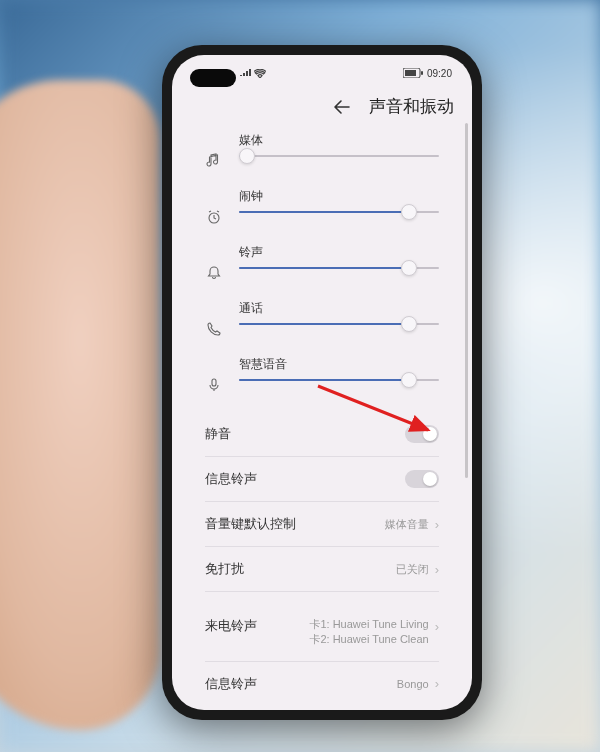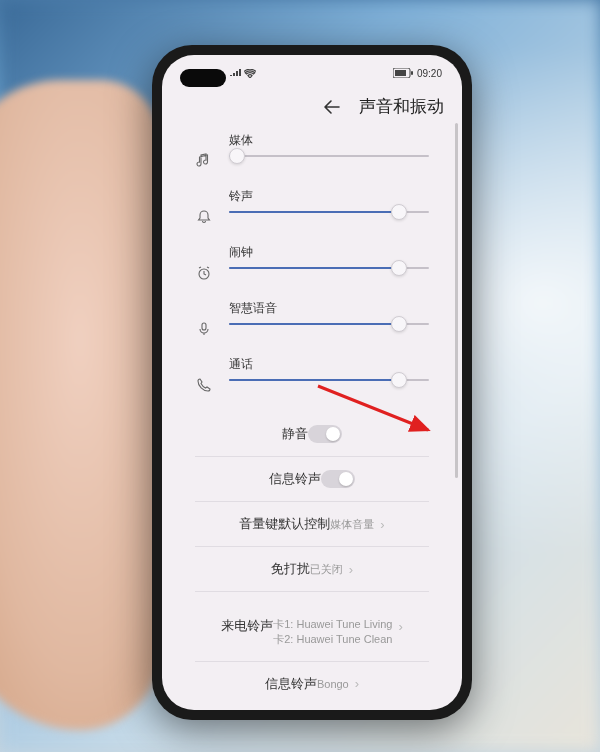--- a/index.html
+++ b/index.html
@@ -23,21 +23,21 @@
       left: -40px;
       top: 80px;
       width: 200px;
       height: 650px;
       background: radial-gradient(ellipse at 60% 40%, #f0d0c0 0%, #e0b8a0 60%, #d0a080 100%);
       border-radius: 100px 60px 80px 120px;
       filter: blur(4px);
     }
     .phone {
       position: absolute;
-      left: 152px;
+      left: 162px;
       top: 45px;
       width: 320px;
       height: 675px;
       background: #1a1a1a;
       border-radius: 40px;
       padding: 10px;
       box-shadow: 0 10px 40px rgba(0,0,0,0.5);
     }
     .screen {
       width: 100%;
@@ -138,21 +138,21 @@
       height: 16px;
       background: #f8f6f9;
       border: 1px solid #d0ccd2;
       border-radius: 50%;
       transform: translate(-50%, -50%);
       box-shadow: 0 1px 3px rgba(0,0,0,0.12);
     }
     .setting-row {
       display: flex;
       align-items: center;
-      justify-content: center;
+      justify-content: space-between;
       padding: 13px 0;
       border-top: 0.5px solid #e0dce2;
       font-size: 13px;
       color: #333;
     }
     .setting-row:first-of-type { border-top: none; }
     .setting-value {
       font-size: 11px;
       color: #999;
       display: flex;
@@ -255,72 +255,72 @@
           <div class="slider-track">
             <div class="slider-fill" style="width:4%"></div>
             <div class="slider-thumb" style="left:4%"></div>
           </div>
         </div>
       </div>
 
       <div class="slider-row">
         <span class="slider-icon">
           <svg width="16" height="16" viewBox="0 0 16 16">
-              <path d="M8 2a4 4 0 00-4 4v3l-1.5 2h11L12 9V6a4 4 0 00-4-4zM6.5 12a1.5 1.5 0 003 0" stroke="#666" stroke-width="1.1" fill="none"></path>
-            </svg>
-        </span>
-        <div class="slider-body">
-          <div class="slider-label">铃声</div>
+              <circle cx="8" cy="9" r="5" stroke="#666" stroke-width="1.1" fill="none"></circle>
+              <path d="M8 6v3l2 1M3 3l2-1M13 3l-2-1" stroke="#666" stroke-width="1.1" fill="none"></path>
+            </svg>
+        </span>
+        <div class="slider-body">
+          <div class="slider-label">闹钟</div>
           <div class="slider-track">
             <div class="slider-fill" style="width:85%"></div>
             <div class="slider-thumb" style="left:85%"></div>
           </div>
         </div>
       </div>
 
       <div class="slider-row">
         <span class="slider-icon">
           <svg width="16" height="16" viewBox="0 0 16 16">
-              <circle cx="8" cy="9" r="5" stroke="#666" stroke-width="1.1" fill="none"></circle>
-              <path d="M8 6v3l2 1M3 3l2-1M13 3l-2-1" stroke="#666" stroke-width="1.1" fill="none"></path>
-            </svg>
-        </span>
-        <div class="slider-body">
-          <div class="slider-label">闹钟</div>
+              <path d="M8 2a4 4 0 00-4 4v3l-1.5 2h11L12 9V6a4 4 0 00-4-4zM6.5 12a1.5 1.5 0 003 0" stroke="#666" stroke-width="1.1" fill="none"></path>
+            </svg>
+        </span>
+        <div class="slider-body">
+          <div class="slider-label">铃声</div>
           <div class="slider-track">
             <div class="slider-fill" style="width:85%"></div>
             <div class="slider-thumb" style="left:85%"></div>
           </div>
         </div>
       </div>
 
       <div class="slider-row">
         <span class="slider-icon">
           <svg width="16" height="16" viewBox="0 0 16 16">
+              <path d="M4 2c-1 0-2 1-2 2 0 5 5 10 10 10 1 0 2-1 2-2l-3-2-1.5 1c-2-1-3.5-2.5-4.5-4.5l1-1.5z" stroke="#666" stroke-width="1.1" fill="none"></path>
+            </svg>
+        </span>
+        <div class="slider-body">
+          <div class="slider-label">通话</div>
+          <div class="slider-track">
+            <div class="slider-fill" style="width:85%"></div>
+            <div class="slider-thumb" style="left:85%"></div>
+          </div>
+        </div>
+      </div>
+
+      <div class="slider-row">
+        <span class="slider-icon">
+          <svg width="16" height="16" viewBox="0 0 16 16">
               <rect x="6" y="2" width="4" height="7" rx="2" stroke="#666" stroke-width="1.1" fill="none"></rect>
               <path d="M4 8a4 4 0 008 0M8 12v2" stroke="#666" stroke-width="1.1" fill="none"></path>
             </svg>
         </span>
         <div class="slider-body">
           <div class="slider-label">智慧语音</div>
-          <div class="slider-track">
-            <div class="slider-fill" style="width:85%"></div>
-            <div class="slider-thumb" style="left:85%"></div>
-          </div>
-        </div>
-      </div>
-
-      <div class="slider-row">
-        <span class="slider-icon">
-          <svg width="16" height="16" viewBox="0 0 16 16">
-              <path d="M4 2c-1 0-2 1-2 2 0 5 5 10 10 10 1 0 2-1 2-2l-3-2-1.5 1c-2-1-3.5-2.5-4.5-4.5l1-1.5z" stroke="#666" stroke-width="1.1" fill="none"></path>
-            </svg>
-        </span>
-        <div class="slider-body">
-          <div class="slider-label">通话</div>
           <div class="slider-track">
             <div class="slider-fill" style="width:85%"></div>
             <div class="slider-thumb" style="left:85%"></div>
           </div>
         </div>
       </div>
 
       <div class="setting-row" style="border-top:none;margin-top:4px">
         <span>静音</span>
         <div class="toggle">

